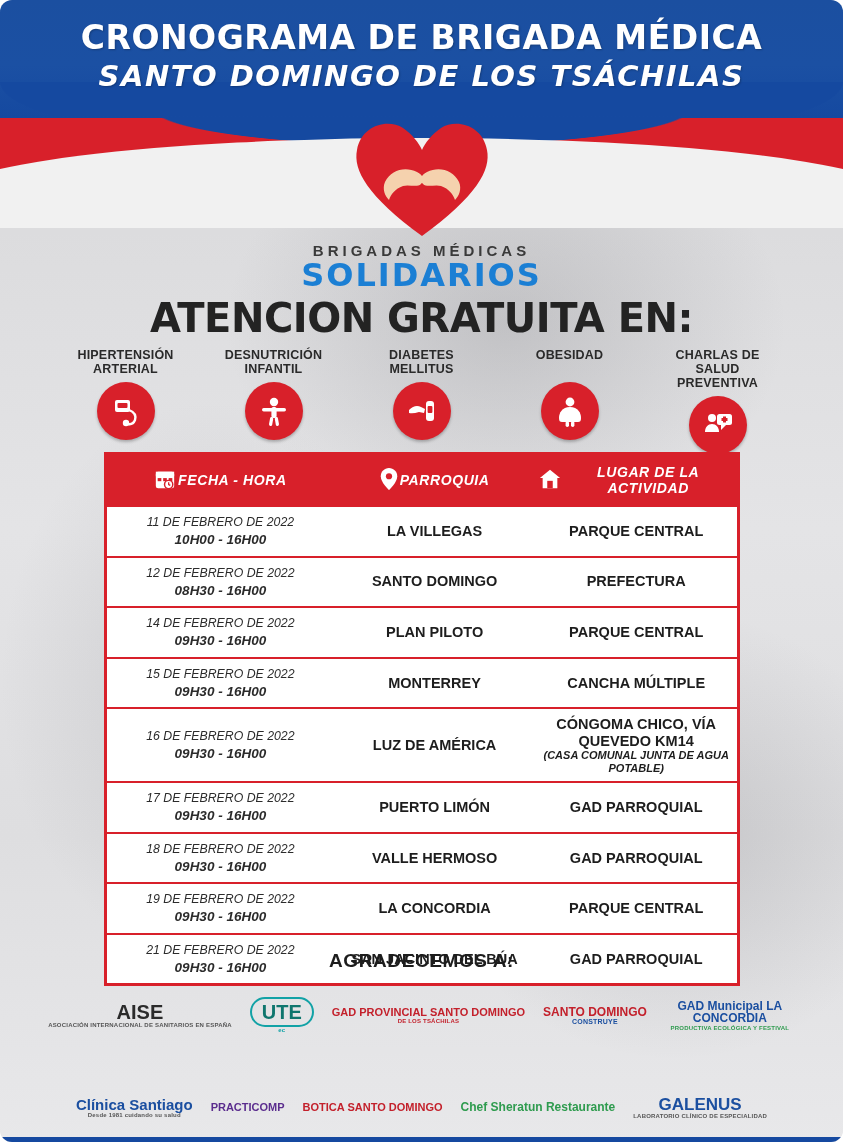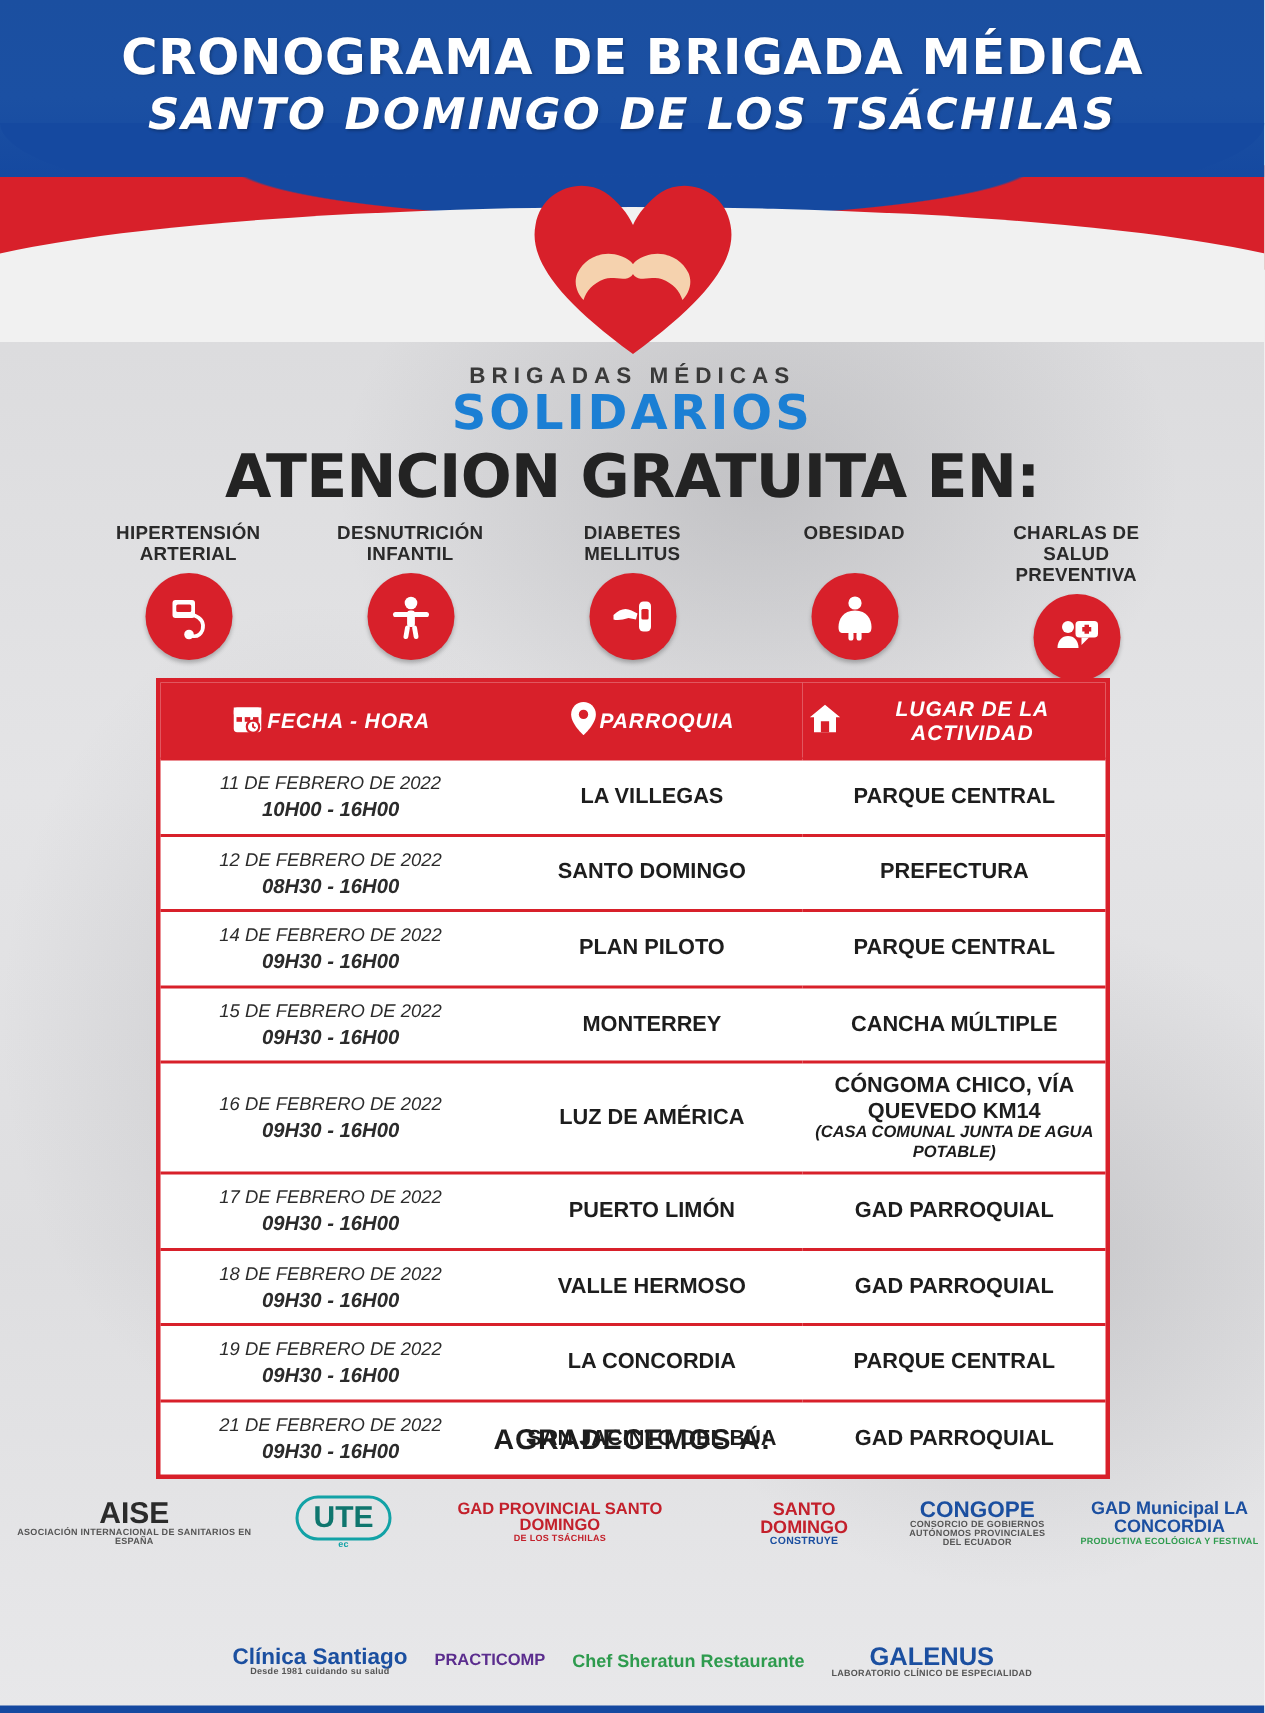--- a/index.html
+++ b/index.html
@@ -8,20 +8,21 @@
     font-family: "Liberation Sans", sans-serif;
     background: #ffffff;
     overflow: hidden;
     position: relative;
   }
   .poster {
     position: relative;
     width: 843px; height: 1142px;
     background: #e9e9e9;
     overflow: hidden;
+    border-radius: 12px;
   }
   
   .bg-photo {
     position: absolute; top: 120px; left: 0; width: 843px; height: 1022px;
     background:
       radial-gradient(ellipse 400px 300px at 60% 20%, rgba(120,120,125,0.28), rgba(160,160,165,0) 70%),
       radial-gradient(ellipse 300px 400px at 25% 55%, rgba(130,130,135,0.22), rgba(160,160,165,0) 70%),
       radial-gradient(ellipse 350px 320px at 80% 70%, rgba(110,110,115,0.22), rgba(160,160,165,0) 70%),
       linear-gradient(180deg, #d9d9db 0%, #e4e4e6 40%, #dedee0 70%, #e8e8ea 100%);
     filter: blur(0.3px);
@@ -428,26 +429,20 @@
       </div>
     </div>
     <div class="logo-box">
       <div class="lg">
         <span class="big" style="font-size:12px;color:#c3202b">SANTO DOMINGO</span>
         <span class="small" style="color:#1b4fa0;font-size:7px">CONSTRUYE</span>
       </div>
     </div>
     <div class="logo-box">
       <div class="lg">
-        <span class="big" style="font-size:15px;color:#1b4fa0">CONGOPE</span>
-        <span class="small" style="color:#555;max-width:96px">CONSORCIO DE GOBIERNOS AUTÓNOMOS PROVINCIALES DEL ECUADOR</span>
-      </div>
-    </div>
-    <div class="logo-box">
-      <div class="lg">
         <span class="big" style="font-size:12px;color:#1b4fa0;max-width:130px;display:inline-block">GAD Municipal LA CONCORDIA</span>
         <span class="small" style="color:#2e9b4e">PRODUCTIVA ECOLÓGICA Y FESTIVAL</span>
       </div>
     </div>
   </div>
 
   <div class="logos-row r2">
     <div class="logo-box">
       <div class="lg">
         <span class="big" style="font-size:15px;color:#1b4fa0">Clínica Santiago</span>
@@ -455,20 +450,26 @@
       </div>
     </div>
     <div class="logo-box">
       <div class="lg">
         <span class="big" style="font-size:11px;color:#5b2d8e">PRACTICOMP</span>
         <span class="small"></span>
       </div>
     </div>
     <div class="logo-box">
       <div class="lg">
+        <span class="big" style="font-size:11px;color:#c3202b">BOTICA SANTO DOMINGO</span>
+        <span class="small"></span>
+      </div>
+    </div>
+    <div class="logo-box">
+      <div class="lg">
         <span class="big" style="font-size:12px;color:#2e9b4e">Chef Sheratun Restaurante</span>
         <span class="small"></span>
       </div>
     </div>
     <div class="logo-box">
       <div class="lg">
         <span class="big" style="font-size:17px;color:#1b4fa0">GALENUS</span>
         <span class="small" style="color:#555">LABORATORIO CLÍNICO DE ESPECIALIDAD</span>
       </div>
     </div>

